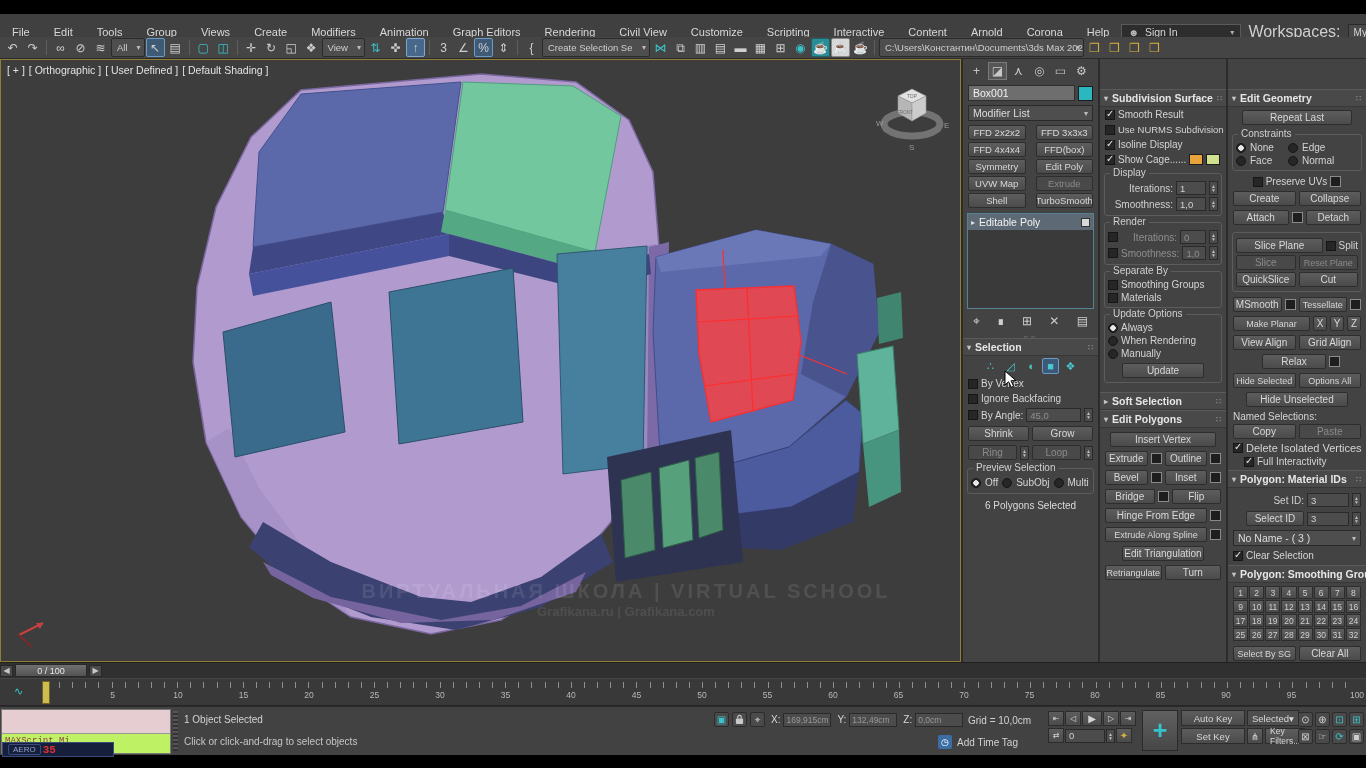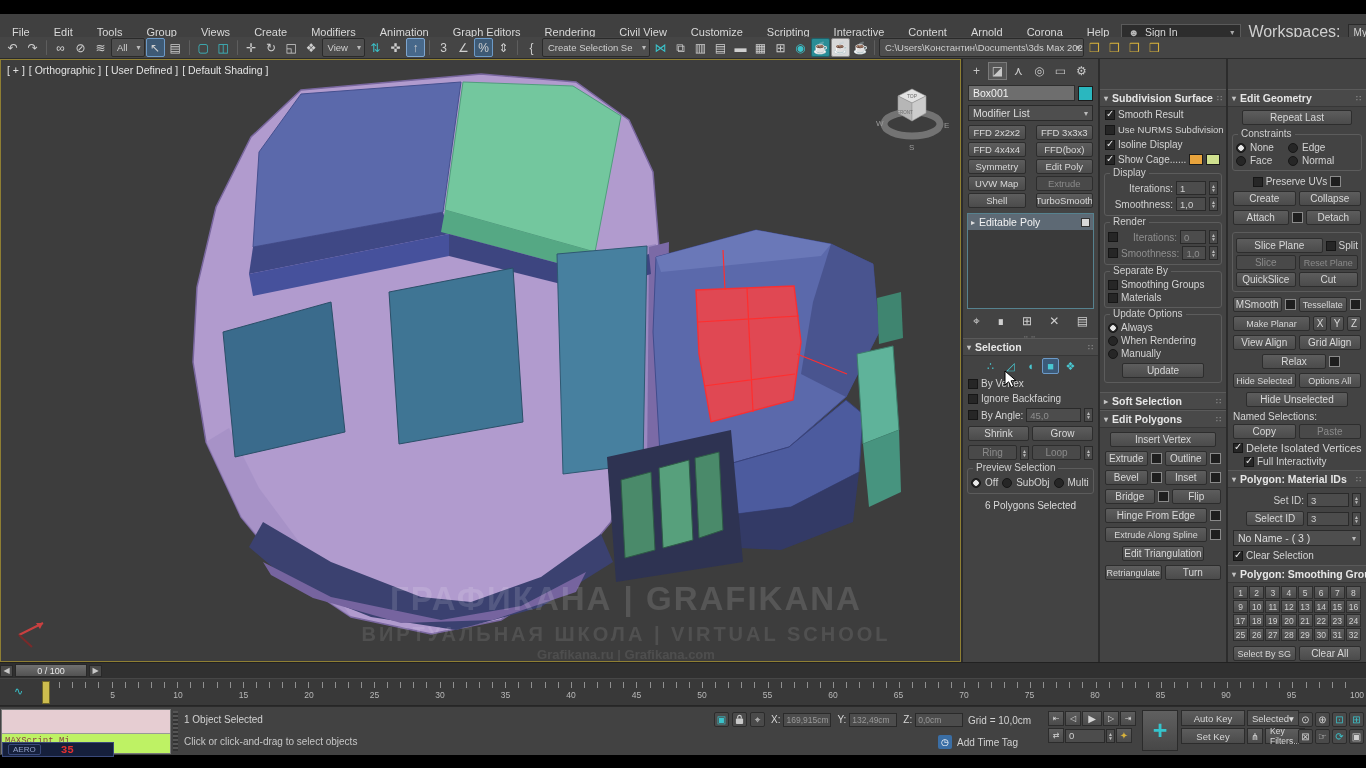--- a/index.html
+++ b/index.html
@@ -143,21 +143,21 @@
   .kbtn{height:16px;background:linear-gradient(#5d5d5d,#4b4b4b);border:1px solid #2c2c2c;color:#d8d8d8;font-size:9.5px;display:flex;align-items:center;justify-content:center;padding:0 4px;}
   #autokey,#setkey{width:64px;flex:none;}
   #seldd{flex:1;justify-content:space-between;background:#4e4e4e;}
   #keyfilters{flex:1;}
   #sb-nav{position:absolute;left:1298px;top:5px;display:grid;grid-template-columns:repeat(4,15px);grid-auto-rows:15px;gap:2px;}
   .nbtn{display:flex;align-items:center;justify-content:center;background:#4a4a4a;border:1px solid #2c2c2c;color:#cfcfcf;font-size:10px;border-radius:2px;}
   .nbtn[data-cls~="teal"]{color:#3bc2ca;}
 
   
   #recorder{position:absolute;top:742px;left:2px;width:112px;height:15px;background:#16203c;border:1px solid #3a4a7a;
-    display:flex;align-items:center;gap:20px;padding:0 5px;z-index:9;}
+    display:flex;align-items:center;gap:2px;padding:0 5px;z-index:9;}
   #rec-label{font-size:8px;color:#93a1c8;border:1px solid #3a4a7a;padding:0 4px;border-radius:2px;}
   #rec-count{color:#e23030;font-weight:bold;font-size:11px;font-family:"Liberation Mono",monospace;}
 </style>
 </head>
 <body>
 
 <div id="screen">
 
   <div id="menubar">
     <div style="display:flex">
@@ -310,21 +310,20 @@
         <text x="72" y="56" font-size="8" fill="#9a9a9a">E</text>
       </svg>
 
       <svg id="axis" width="50" height="40" viewBox="0 0 50 40">
         <path d="M14,22 L38,10" stroke="#c94040" stroke-width="2" fill="none"></path>
         <polygon points="38,10 31,10 35,16" fill="#c94040"></polygon>
         <path d="M14,22 L27,34" stroke="#7a2a2a" stroke-width="2" fill="none"></path>
       </svg>
 
       <div id="watermark">
-        <div id="wm1">ГРАФИКАНА | GRAFIKANA</div>
         <div id="wm2">ВИРТУАЛЬНАЯ ШКОЛА | VIRTUAL SCHOOL</div>
         <div id="wm3">Grafikana.ru | Grafikana.com</div>
       </div>
     </div>
 
     <div id="cpanel">
 
       <div class="col" id="col1">
         <div id="cptabs">
 

